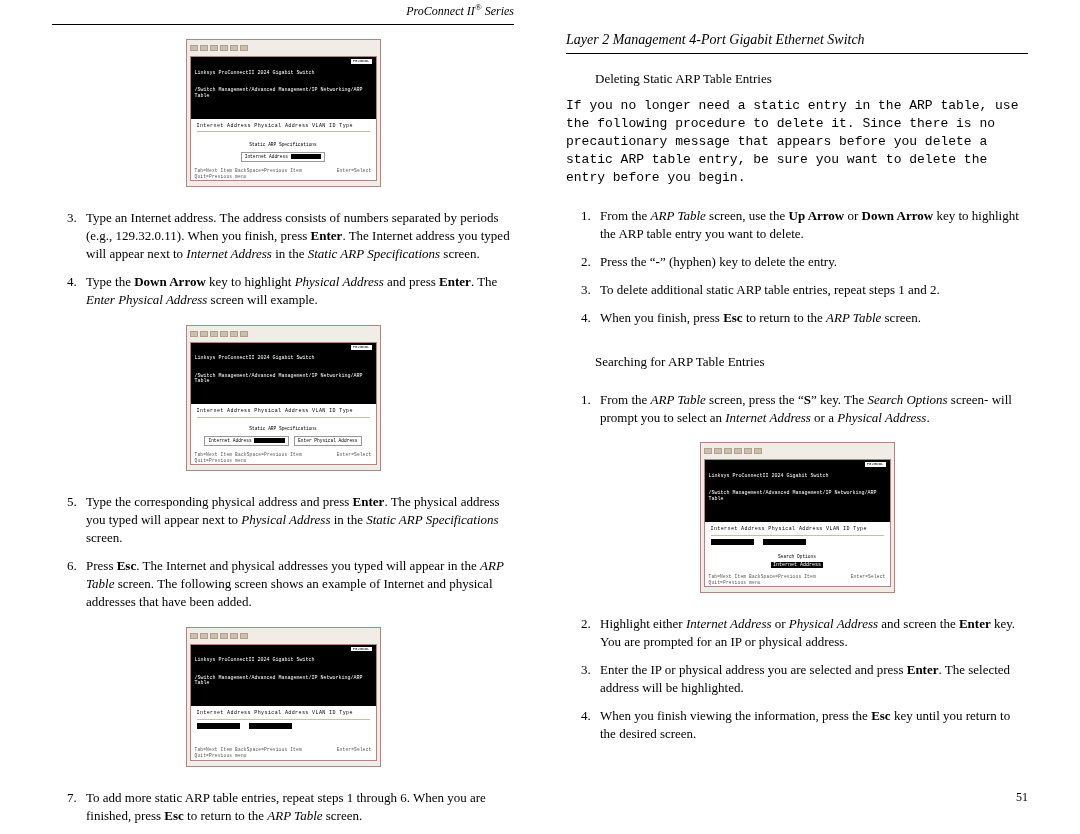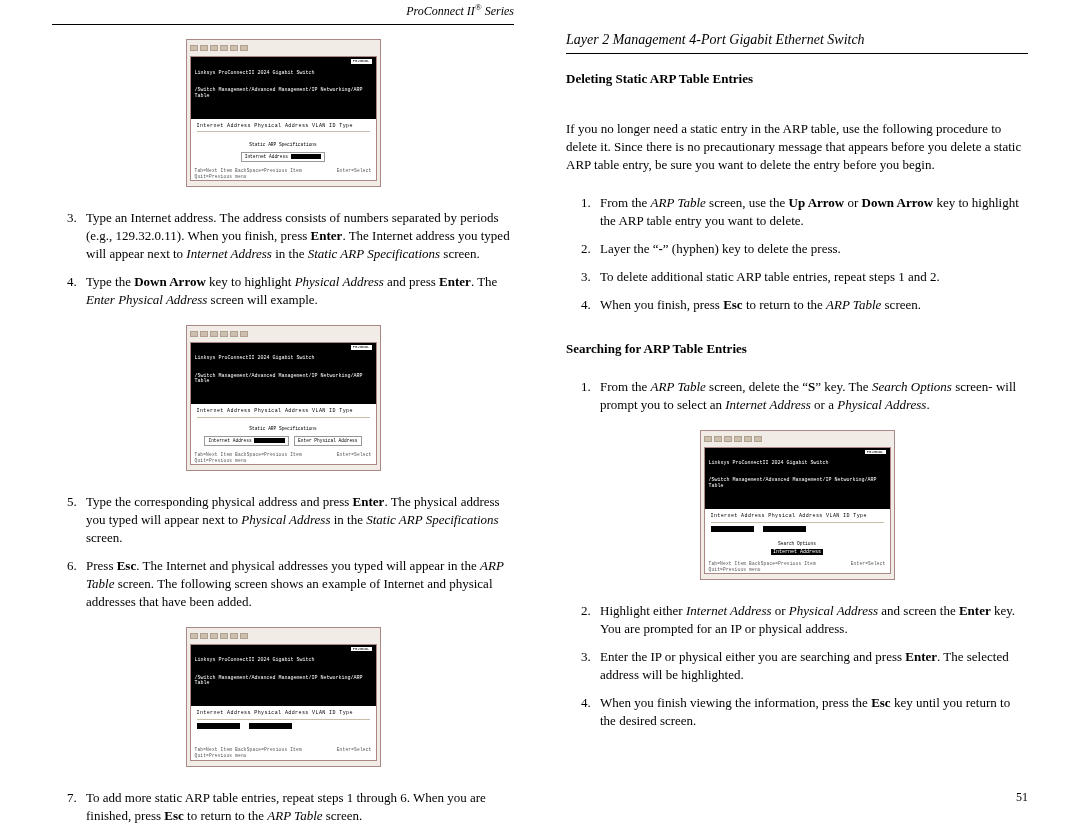--- a/index.html
+++ b/index.html
@@ -28,22 +28,22 @@
   }
   .hd-right {
     text-align: left;
     font-style: italic;
     font-size: 14px;
     padding-bottom: 4px;
     border-bottom: 1px solid #000;
   }
   .hd-left .reg, .hd-right .reg { font-size: 9px; vertical-align: super; }
 
-  .section-heading { font-weight: bold; margin-top: 16px; margin-bottom: 8px; }
-  p.body { margin-top: 24px; margin-bottom: 8px; }
+  .section-heading { font-weight: normal; margin-top: 16px; margin-bottom: 8px; margin-left: 29px; }
+  p.body { margin-top: 1px; margin-bottom: 8px; font-family: Liberation Mono, monospace; }
 
   ol.steps {
     list-style: decimal;
     padding-left: 28px;
     margin-top: 12px;
   }
   ol.steps > li {
     padding-left: 6px;
     margin-bottom: 10px;
   }
@@ -261,34 +261,34 @@
 
   <div class="section-heading">Deleting Static ARP Table Entries</div>
 
   <p class="body">If you no longer need a static entry in the ARP table, use the following procedure to delete it. Since there is no precautionary message that appears before you delete a static ARP table entry, be sure you want to delete the entry before you begin.</p>
 
   <ol class="steps">
     <li>
       <span>From the </span><i>ARP Table</i><span> screen, use the </span><b>Up Arrow</b><span> or </span><b>Down Arrow</b><span> key to highlight the ARP table entry you want to delete.</span>
     </li>
     <li>
-      <span>Layer the “</span><b>-</b><span>” (hyphen) key to delete the press.</span>
+      <span>Press the “</span><b>-</b><span>” (hyphen) key to delete the entry.</span>
     </li>
     <li>To delete additional static ARP table entries, repeat steps 1 and 2.</li>
     <li>
       <span>When you finish, press </span><b>Esc</b><span> to return to the </span><i>ARP Table</i><span> screen.</span>
     </li>
   </ol>
 
   <div class="section-heading">Searching for ARP Table Entries</div>
 
 
   <ol class="steps">
     <li>
-      <span>From the </span><i>ARP Table</i><span> screen, delete the “</span><b>S</b><span>” key. The </span><i>Search Options</i><span> screen- will prompt you to select an </span><i>Internet Address</i><span> or a </span><i>Physical Address</i><span>.</span>
+      <span>From the </span><i>ARP Table</i><span> screen, press the “</span><b>S</b><span>” key. The </span><i>Search Options</i><span> screen- will prompt you to select an </span><i>Internet Address</i><span> or a </span><i>Physical Address</i><span>.</span>
     </li>
   </ol>
 
   <div class="shot-wrap">
     <div class="shot">
       <div class="tb">
           <span></span>
           <span></span>
           <span></span>
           <span></span>
@@ -320,21 +320,21 @@
           </div>
       </div>
     </div>
   </div>
 
   <ol class="steps" start="2">
     <li>
       <span>Highlight either </span><i>Internet Address</i><span> or </span><i>Physical Address</i><span> and screen the </span><b>Enter</b><span> key. You are prompted for an IP or physical address.</span>
     </li>
     <li>
-      <span>Enter the IP or physical either you are searching and press </span><b>Enter</b><span>. The selected address will be highlighted.</span>
+      <span>Enter the IP or physical address you are selected and press </span><b>Enter</b><span>. The selected address will be highlighted.</span>
     </li>
     <li>
       <span>When you finish viewing the information, press the </span><b>Esc</b><span> key until you return to the desired screen.</span>
     </li>
   </ol>
 
   <div class="pgnum-right">51</div>
 </div>
 
 </body></html>

